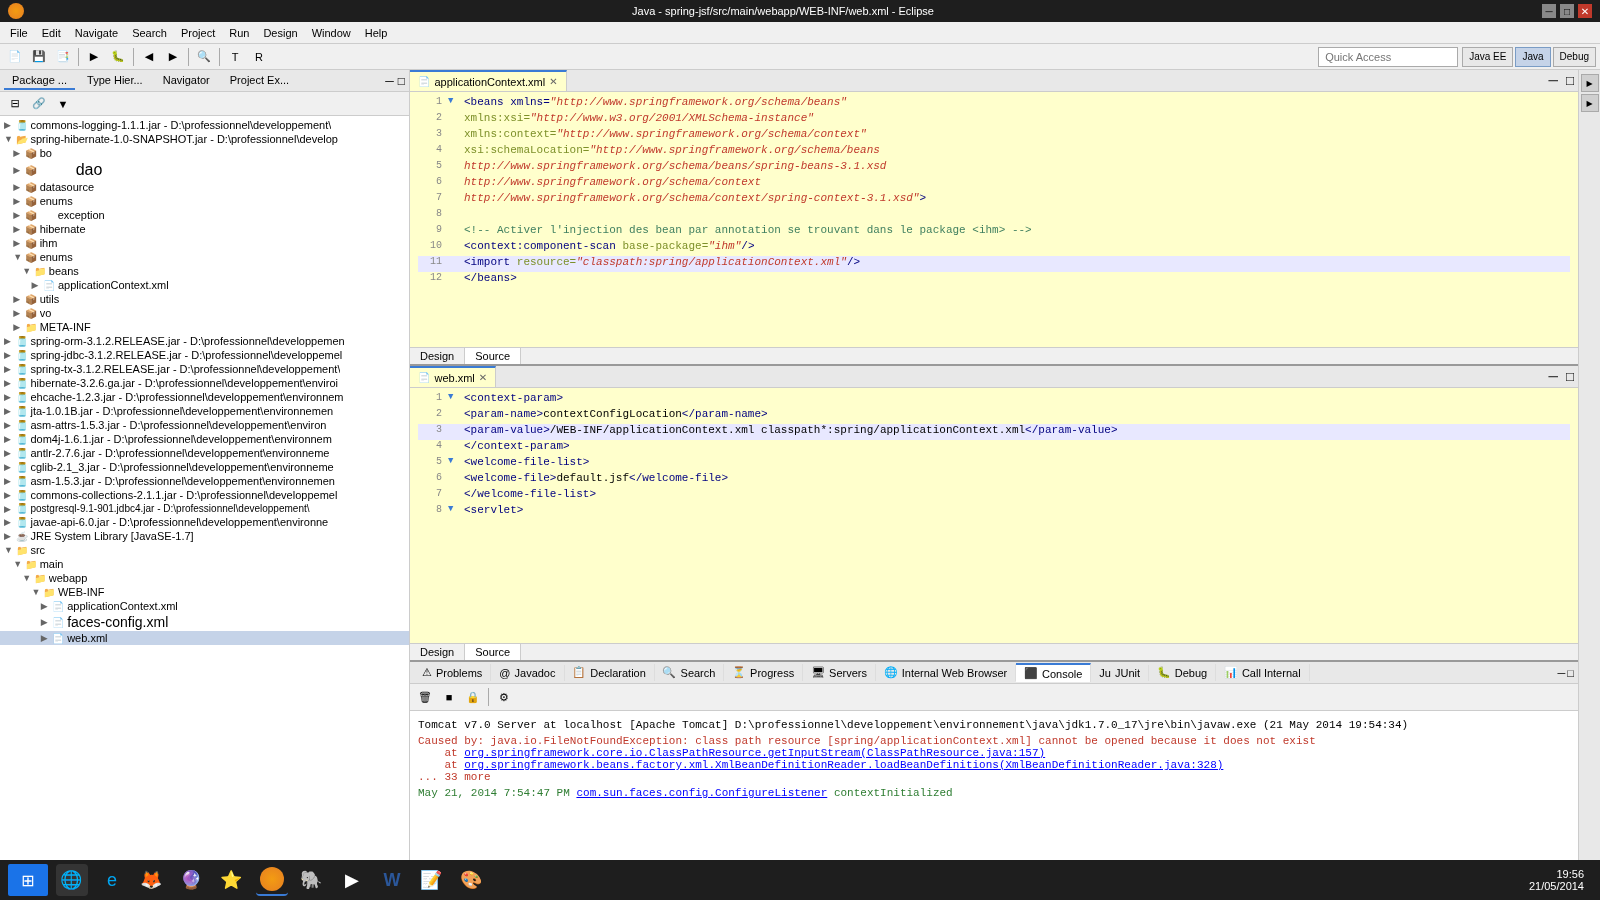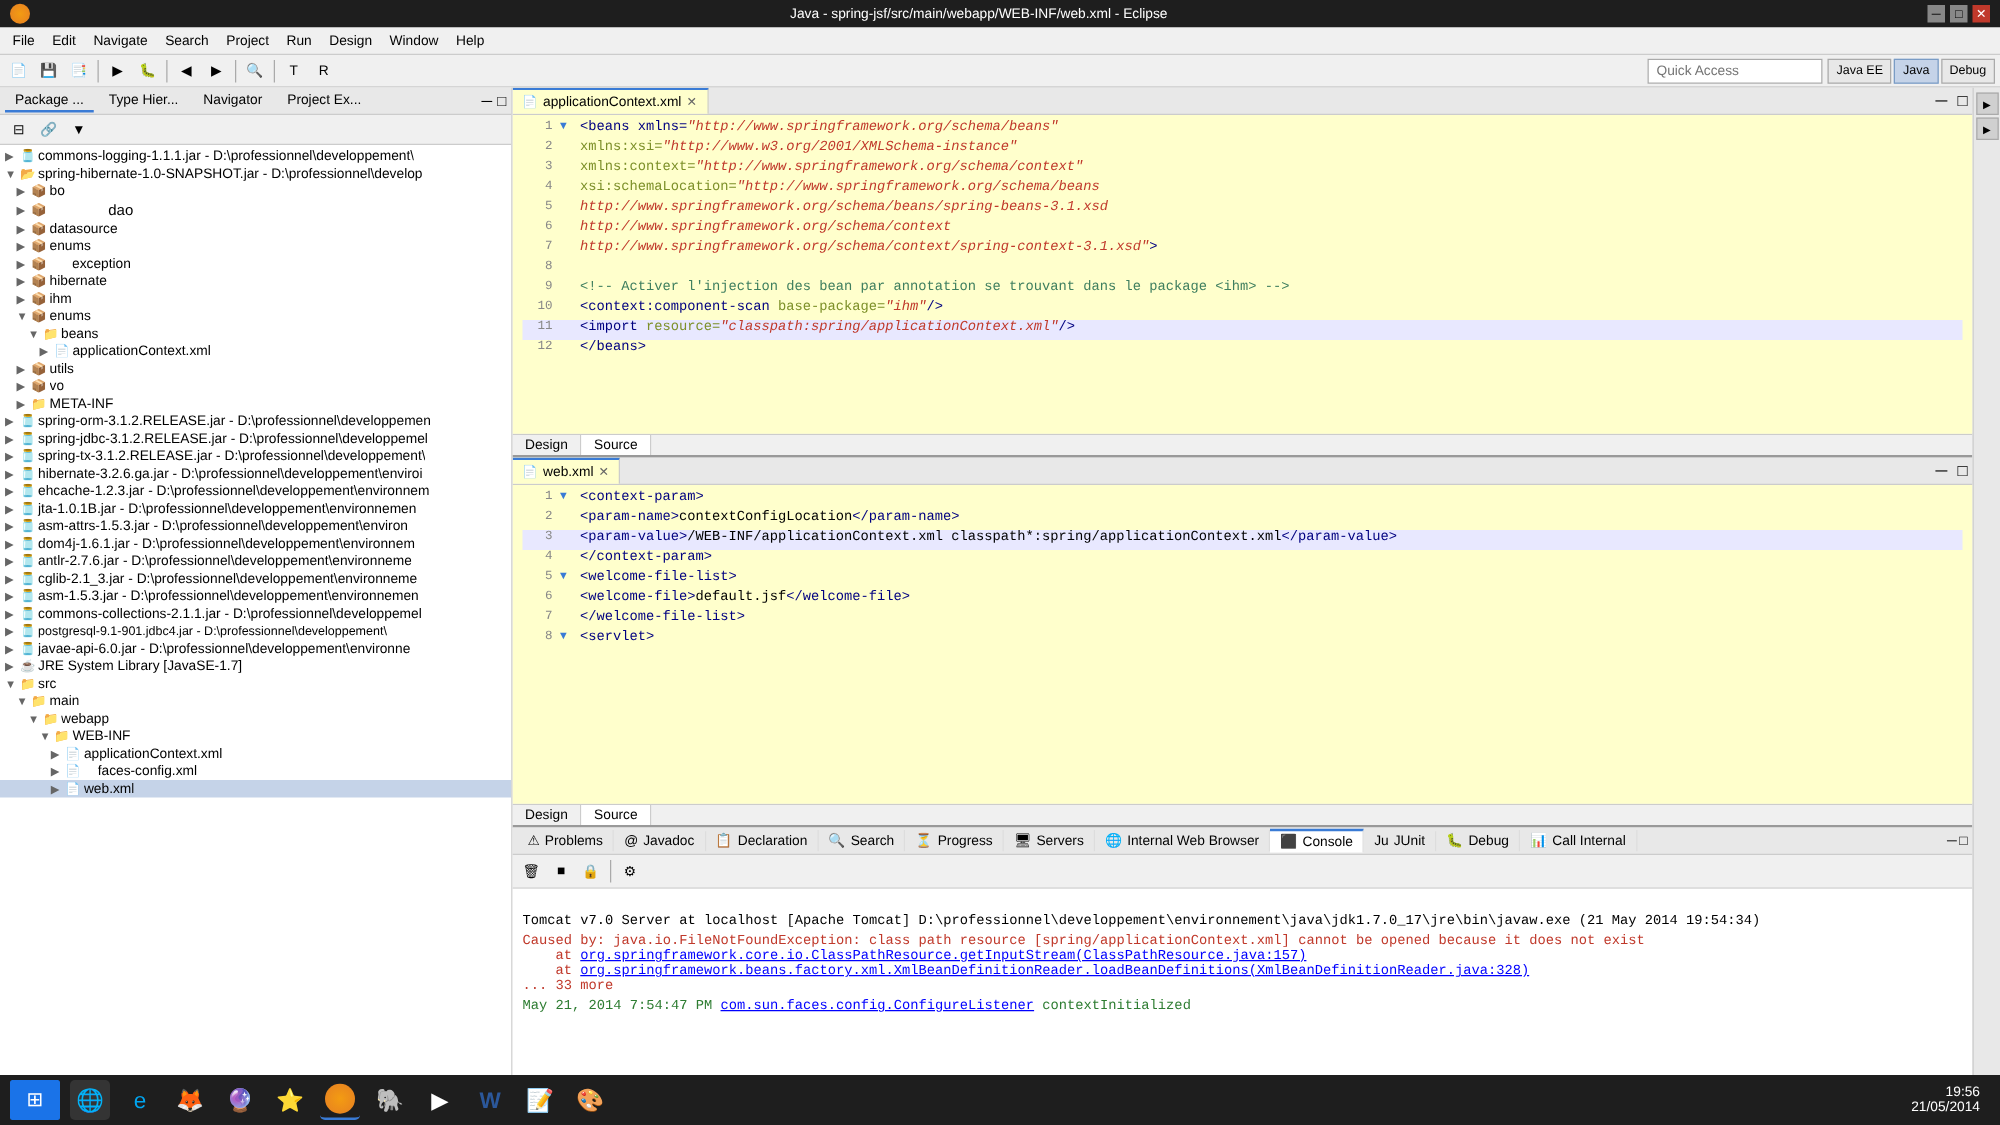--- a/index.html
+++ b/index.html
@@ -58,21 +58,21 @@
     .ds-tab { padding: 2px 10px; cursor: pointer; font-size: 11px; border-right: 1px solid #ccc; }
     .ds-tab.active { background: white; }
     .editor-pane { flex: 1; display: flex; flex-direction: column; border-bottom: 2px solid #999; overflow: hidden; }
     .editor-pane:last-child { border-bottom: none; }
 
     
     .bottom-panel { height: 200px; border-top: 2px solid #999; background: #f5f5f5; display: flex; flex-direction: column; }
     .bottom-tabs { background: #e8e8e8; border-bottom: 1px solid #ccc; height: 22px; display: flex; align-items: center; padding: 0 4px; }
     .bottom-tab { padding: 2px 8px; cursor: pointer; font-size: 11px; border-right: 1px solid #ddd; display: flex; align-items: center; gap: 4px; }
     .bottom-tab.active { background: white; border-top: 2px solid #3a7bd5; }
-    .console-content { flex: 1; overflow: auto; background: white; padding: 20px 8px; font-family: 'Courier New', monospace; font-size: 11px; }
+    .console-content { flex: 1; overflow: auto; background: white; padding: 8px 8px; font-family: 'Courier New', monospace; font-size: 11px; }
     .console-error { color: #c0392b; }
     .console-normal { color: #000; }
     .console-link { color: #0000ff; text-decoration: underline; cursor: pointer; }
     .console-green { color: #2e7d32; }
     .bottom-toolbar { display: flex; align-items: center; padding: 2px 4px; gap: 2px; background: #f0f0f0; border-bottom: 1px solid #ccc; }
 
     
     .right-side { width: 22px; background: #e8e8e8; border-left: 1px solid #ccc; display: flex; flex-direction: column; align-items: center; padding-top: 4px; gap: 2px; }
     .side-btn { width: 18px; height: 18px; background: #d0d0d0; border: 1px solid #aaa; cursor: pointer; display: flex; align-items: center; justify-content: center; font-size: 8px; }
 
@@ -163,21 +163,21 @@
         <span style="color:#666;font-size:9px;width:12px;display:inline-block;">▼</span>
             <span style="color:#3a7bd5;font-size:10px;">📂</span>
         <span style="font-size:11px;margin-left:2px;overflow:hidden;text-overflow:ellipsis;white-space:nowrap;">spring-hibernate-1.0-SNAPSHOT.jar - D:\professionnel\develop</span>
       </div>
           <div class="tree-item" style="">
         &nbsp;&nbsp;&nbsp;<span style="color:#666;font-size:9px;width:12px;display:inline-block;">▶</span><span style="color:#3a7bd5;font-size:10px;">📦</span>
         <span style="font-size:11px;margin-left:2px;overflow:hidden;text-overflow:ellipsis;white-space:nowrap;">bo</span>
       </div>
           <div class="tree-item" style="">
         &nbsp;&nbsp;&nbsp;<span style="color:#666;font-size:9px;width:12px;display:inline-block;">▶</span><span style="color:#3a7bd5;font-size:10px;">📦</span>
-        <span style="font-size:12px;margin-left:13px;overflow:hidden;text-overflow:ellipsis;white-space:nowrap;padding-left:36px;">dao</span>
+        <span style="font-size:16px;margin-left:2px;overflow:hidden;text-overflow:ellipsis;white-space:nowrap;padding-left:36px;">dao</span>
       </div>
           <div class="tree-item" style="">
         &nbsp;&nbsp;&nbsp;<span style="color:#666;font-size:9px;width:12px;display:inline-block;">▶</span><span style="color:#3a7bd5;font-size:10px;">📦</span>
         <span style="font-size:11px;margin-left:2px;overflow:hidden;text-overflow:ellipsis;white-space:nowrap;">datasource</span>
       </div>
           <div class="tree-item" style="">
         &nbsp;&nbsp;&nbsp;<span style="color:#666;font-size:9px;width:12px;display:inline-block;">▶</span><span style="color:#3a7bd5;font-size:10px;">📦</span>
         <span style="font-size:11px;margin-left:2px;overflow:hidden;text-overflow:ellipsis;white-space:nowrap;">enums</span>
       </div>
           <div class="tree-item" style="">
@@ -307,21 +307,21 @@
           <div class="tree-item" style="">
         &nbsp;&nbsp;&nbsp;&nbsp;&nbsp;&nbsp;&nbsp;&nbsp;&nbsp;<span style="color:#666;font-size:9px;width:12px;display:inline-block;">▼</span><span style="color:#dcb67a;font-size:10px;">📁</span>
         <span style="font-size:11px;margin-left:2px;overflow:hidden;text-overflow:ellipsis;white-space:nowrap;">WEB-INF</span>
       </div>
           <div class="tree-item" style="">
         &nbsp;&nbsp;&nbsp;&nbsp;&nbsp;&nbsp;&nbsp;&nbsp;&nbsp;&nbsp;&nbsp;&nbsp;<span style="color:#666;font-size:9px;width:12px;display:inline-block;">▶</span><span style="color:#c0392b;font-size:10px;">📄</span>
         <span style="font-size:11px;margin-left:2px;overflow:hidden;text-overflow:ellipsis;white-space:nowrap;">applicationContext.xml</span>
       </div>
           <div class="tree-item" style="">
         &nbsp;&nbsp;&nbsp;&nbsp;&nbsp;&nbsp;&nbsp;&nbsp;&nbsp;&nbsp;&nbsp;&nbsp;<span style="color:#666;font-size:9px;width:12px;display:inline-block;">▶</span><span style="color:#c0392b;font-size:10px;">📄</span>
-        <span style="font-size:11px;margin-left:13px;overflow:hidden;text-overflow:ellipsis;white-space:nowrap;">faces-config.xml</span>
+        <span style="font-size:14px;margin-left:2px;overflow:hidden;text-overflow:ellipsis;white-space:nowrap;">faces-config.xml</span>
       </div>
           <div class="tree-item" style="background:#c5d3e8;">
         &nbsp;&nbsp;&nbsp;&nbsp;&nbsp;&nbsp;&nbsp;&nbsp;&nbsp;&nbsp;&nbsp;&nbsp;<span style="color:#666;font-size:9px;width:12px;display:inline-block;">▶</span><span style="color:#c0392b;font-size:10px;">📄</span>
         <span style="font-size:11px;margin-left:2px;overflow:hidden;text-overflow:ellipsis;white-space:nowrap;">web.xml</span>
       </div>
         </div>
     </div>
   </div>
 
   <div style="flex:1; display:flex; flex-direction:column; overflow:hidden;">

